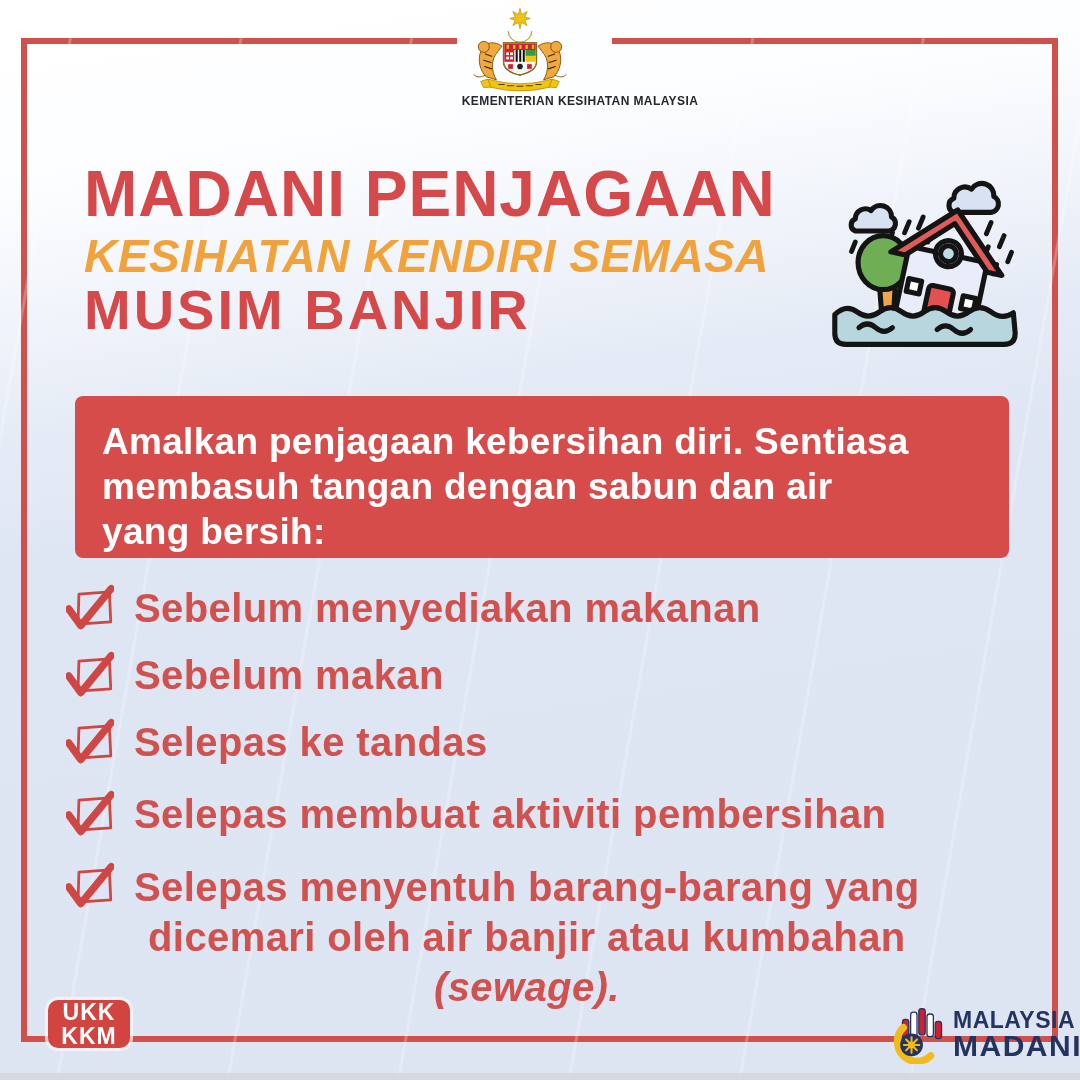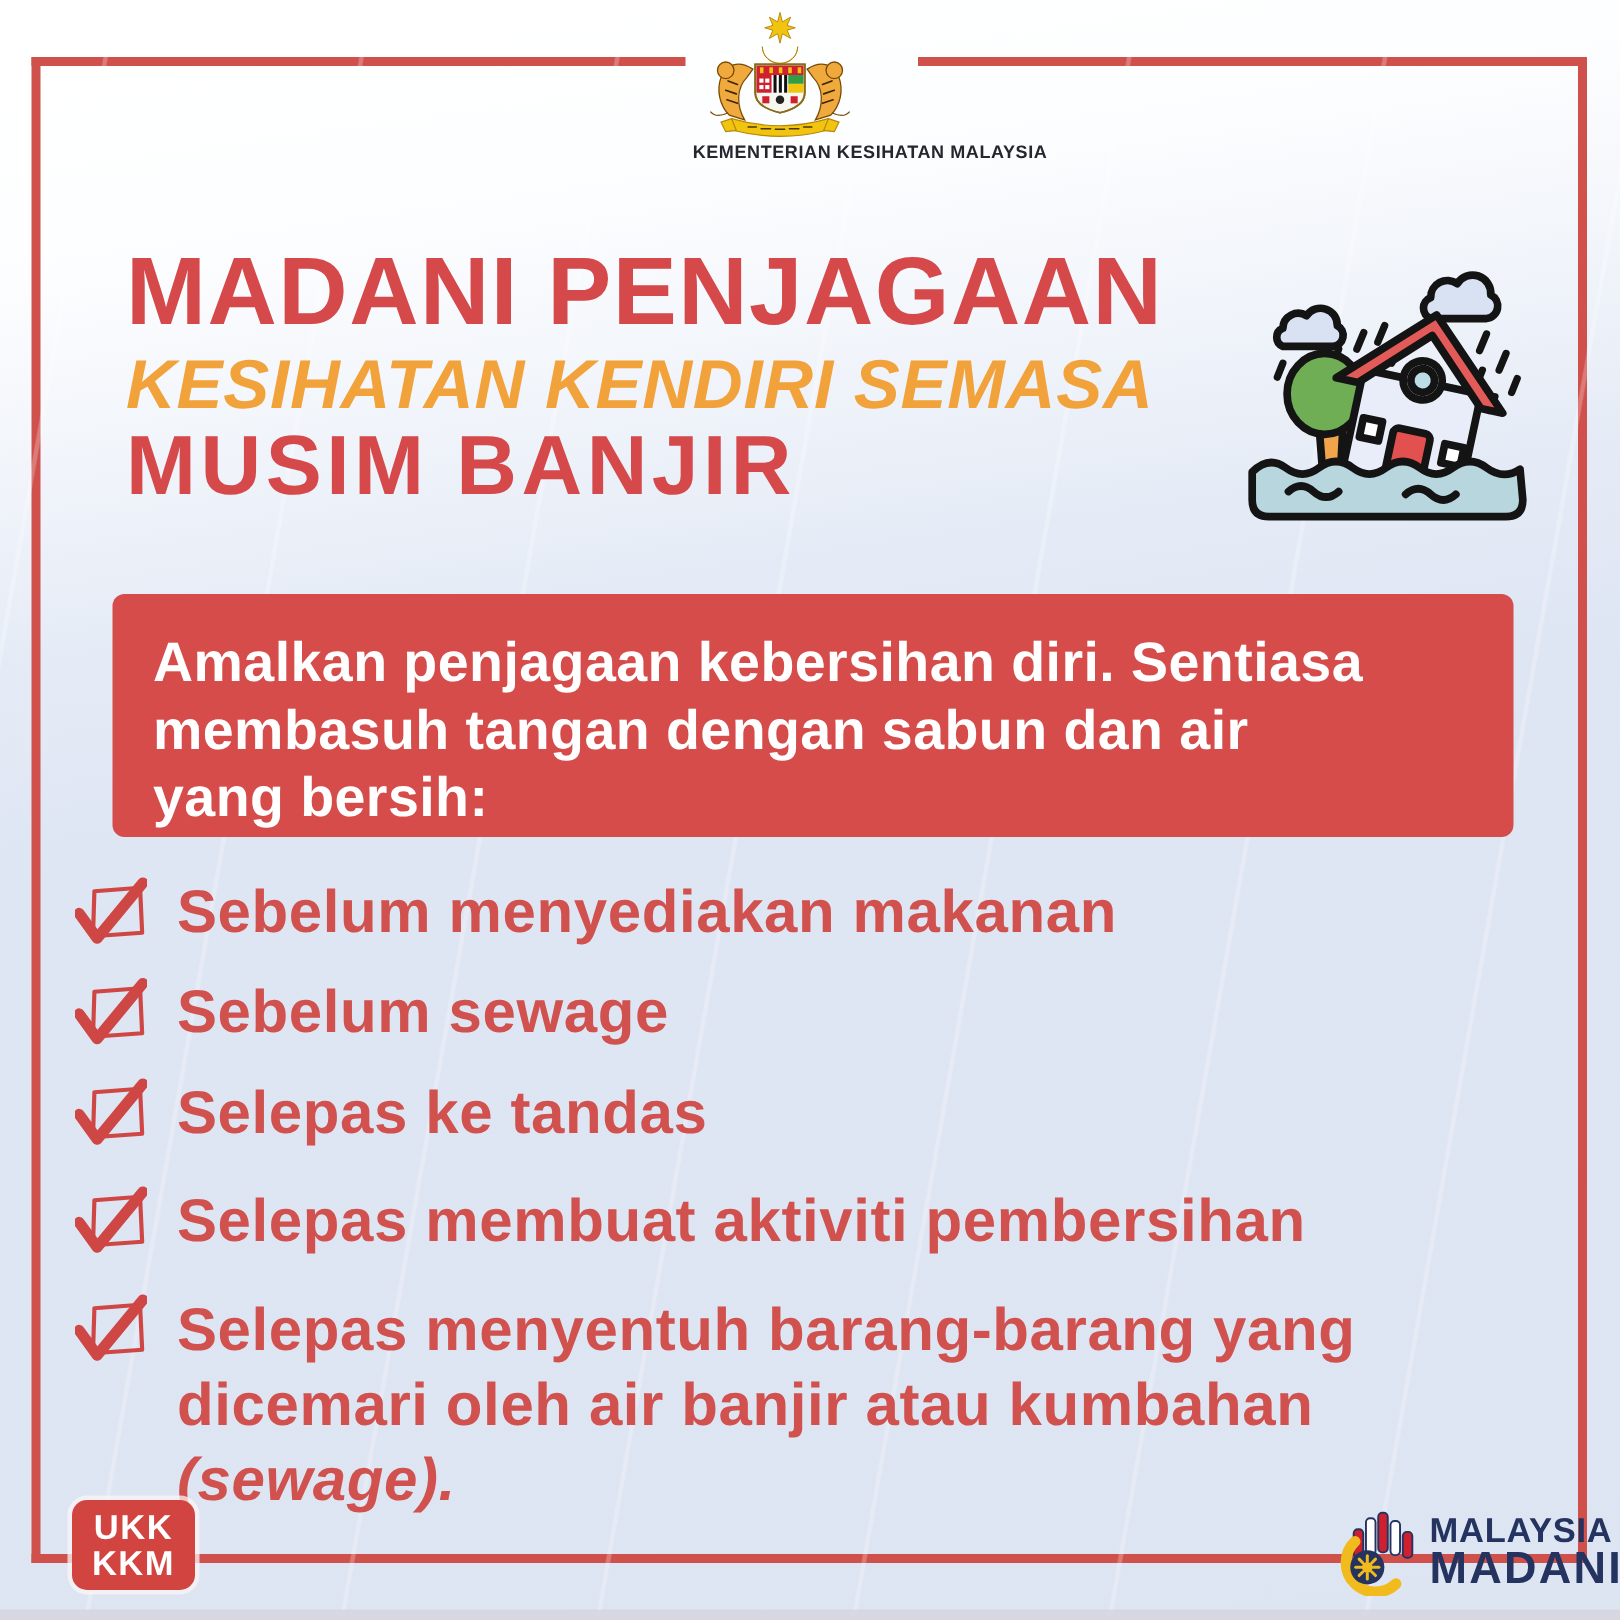--- a/index.html
+++ b/index.html
@@ -58,35 +58,35 @@
 
   
   .banner {
     position: absolute; left: 75px; top: 396px; width: 934px; height: 162px;
     background: #d54c4a; border-radius: 8px;
     padding: 23px 27px; color: #ffffff;
   }
   .banner-line { font-size: 37px; font-weight: bold; letter-spacing: .3px; line-height: 45px; white-space: nowrap; }
 
   
-  .checklist { position: absolute; left: 50px; top: 584px; width: 950px; }
+  .checklist { position: absolute; left: 66px; top: 584px; width: 950px; text-align: center; }
   .item { display: flex; align-items: flex-start; gap: 20px; }
   .item.gap-s { margin-bottom: 19px; }
   .item.gap-l { margin-bottom: 24px; }
   .cb { width: 48px; height: 48px; flex: 0 0 48px; margin-top: 0px; }
   .item-text {
     font-size: 40px; font-weight: bold; letter-spacing: .4px;
     color: #d0514e; line-height: 48px;
   }
   .item-text.multi div { line-height: 50px; }
   .ital { font-style: italic; }
 
   
   .ukk-badge {
-    position: absolute; left: 48px; top: 1000px; width: 82px; height: 60px;
+    position: absolute; left: 48px; top: 1000px; width: 82px; height: 48px;
     background: #d24440; border-radius: 10px;
     box-shadow: 0 0 0 3px rgba(250,245,245,.75);
     display: flex; flex-direction: column; align-items: center; justify-content: center;
     color: #ffffff; font-weight: bold; font-size: 23px; line-height: 24px; letter-spacing: 1px;
   }
 
   .madani { position: absolute; left: 887px; top: 1004px; display: flex; align-items: center; gap: 6px; }
   .madani-mark { width: 60px; height: 60px; }
   .madani-text { display: flex; flex-direction: column; justify-content: center; color: #24335f; font-weight: bold; }
   .madani-l1 { font-size: 23px; line-height: 23px; letter-spacing: .5px; }
@@ -231,21 +231,21 @@
         <path d="M3,27 L16,45 L49,5" fill="none" stroke="#cf4744" stroke-width="8" stroke-linecap="round" stroke-linejoin="round"></path>
       </svg>
       <div class="item-text">Sebelum menyediakan makanan</div>
     </div>
 
     <div class="item gap-s">
       <svg class="cb" viewBox="0 0 52 52">
         <path d="M14,11 L47,8.5 L48.5,41 L13,43.5 Z" fill="none" stroke="#cf4744" stroke-width="3" stroke-linejoin="round"></path>
         <path d="M3,27 L16,45 L49,5" fill="none" stroke="#cf4744" stroke-width="8" stroke-linecap="round" stroke-linejoin="round"></path>
       </svg>
-      <div class="item-text">Sebelum sewage</div>
+      <div class="item-text">Sebelum makan</div>
     </div>
 
     <div class="item gap-l">
       <svg class="cb" viewBox="0 0 52 52">
         <path d="M14,11 L47,8.5 L48.5,41 L13,43.5 Z" fill="none" stroke="#cf4744" stroke-width="3" stroke-linejoin="round"></path>
         <path d="M3,27 L16,45 L49,5" fill="none" stroke="#cf4744" stroke-width="8" stroke-linecap="round" stroke-linejoin="round"></path>
       </svg>
       <div class="item-text">Selepas ke tandas</div>
     </div>
 

